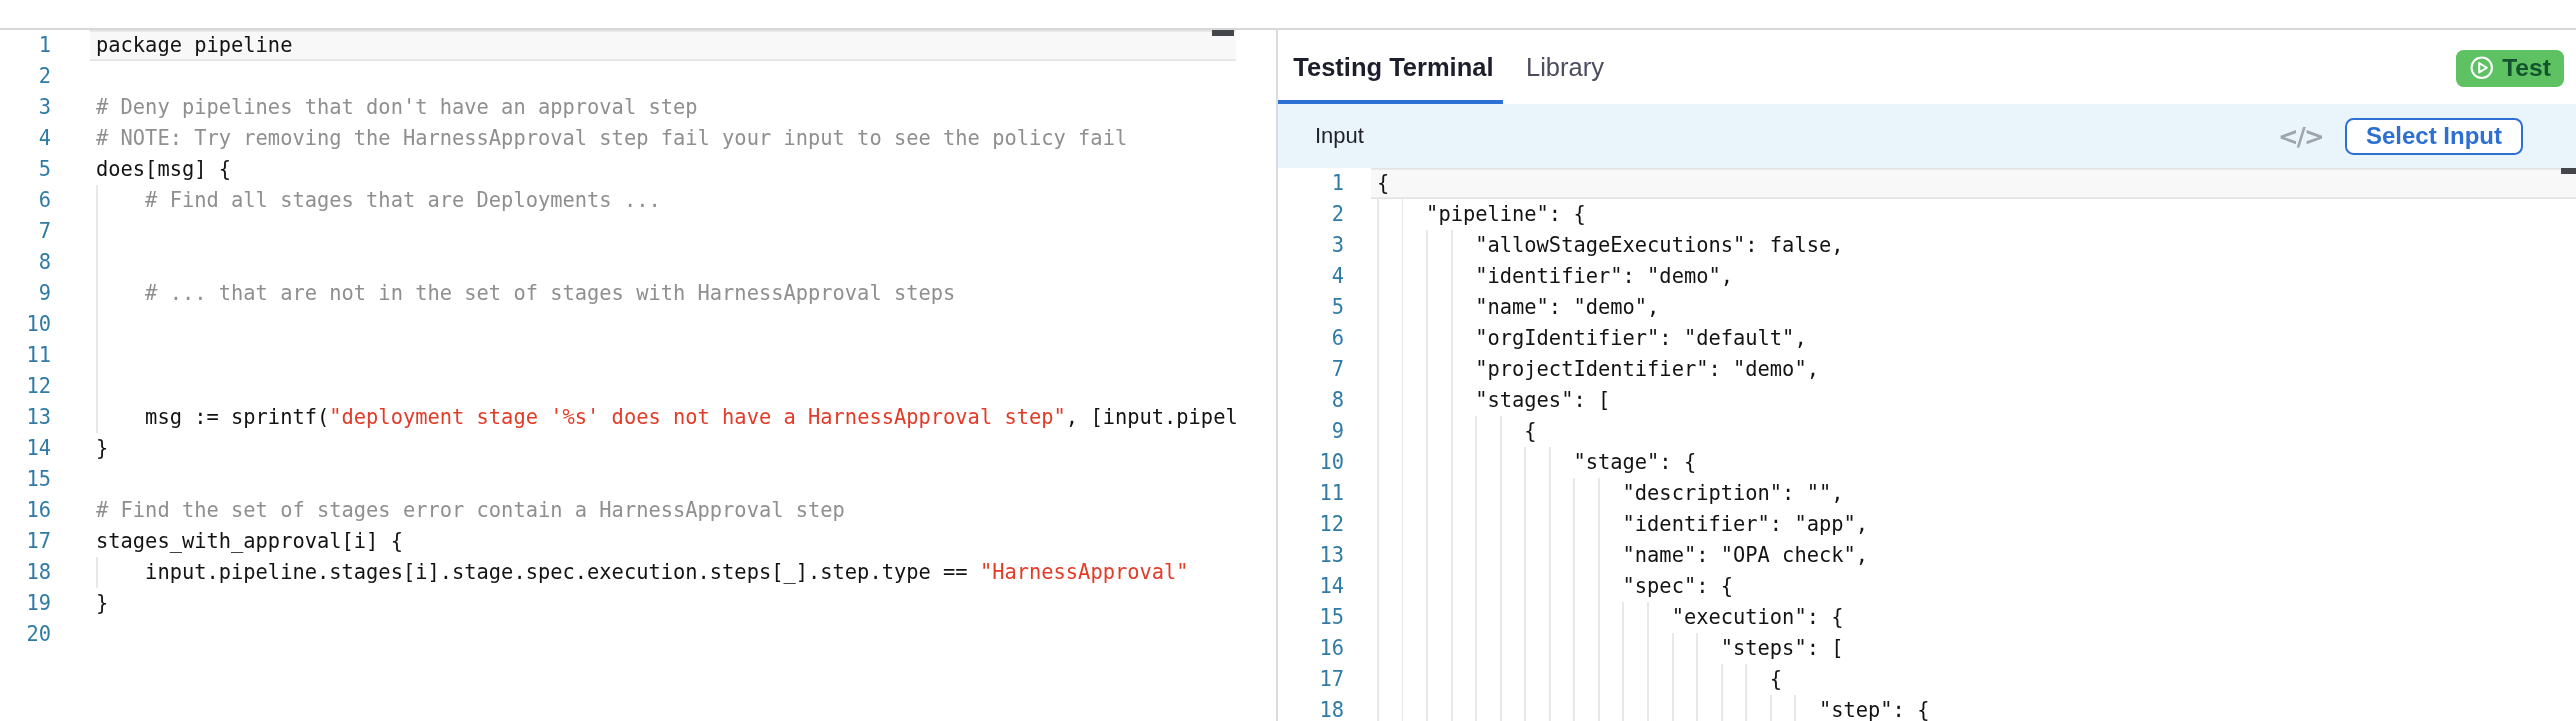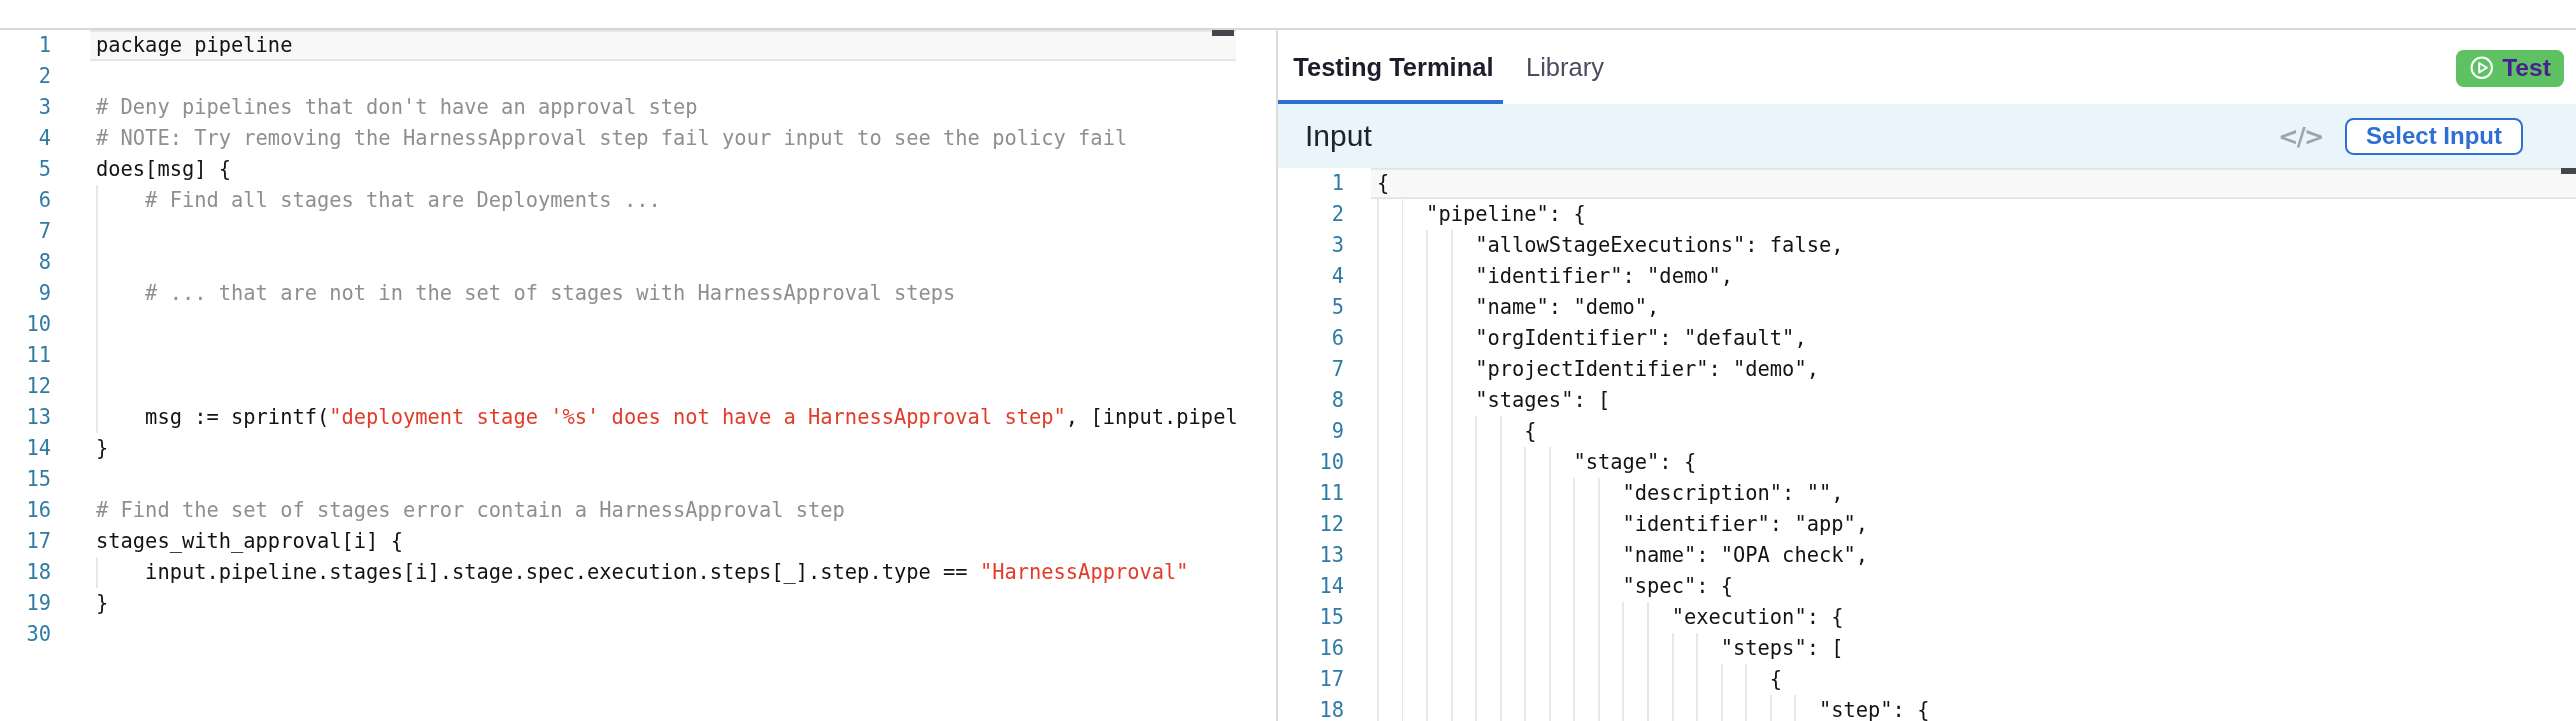--- a/index.html
+++ b/index.html
@@ -36,26 +36,26 @@
   #right-thumb { left:1283px; top:138px; width:15.3px; height:6px; }
 
   
   #right-panel { position:absolute; left:1278px; top:30px; width:1298px; height:692px; }
   .tabbar { position:absolute; left:0; top:0; width:1298px; height:57px; background:#fff; }
   .tab { position:absolute; top:22px; font-size:25.5px; line-height:31px; cursor:default; }
   .tab.active   { left:15.3px;  color:#1d1e2c; font-weight:700; }
   .tab.inactive { left:248px; color:#4b4c60; font-weight:400; }
   .tab-underline { position:absolute; left:0; top:70px; width:225px; height:4.2px; background:#2e6fd3; }
   .test-btn { position:absolute; left:1178px; top:19.5px; width:108px; height:37px;
-        border:none; border-radius:7.6px; background:#5ec263; color:#4c1d95;
+        border:none; border-radius:7.6px; background:#5ec263; color:#14532d;
         display:flex; align-items:center; justify-content:center; gap:7.6px;
         font-family:"Liberation Sans", sans-serif; font-size:24.6px; font-weight:700; }
   .inputbar { position:absolute; left:0; top:74px; width:1298px; height:64px;
         background:#e9f5fb; display:flex; align-items:center; }
-  .input-title { margin-left:27px; font-size:30px; font-weight:500; color:#21222e; }
+  .input-title { margin-left:37px; font-size:22px; font-weight:500; color:#21222e; }
   .code-glyph { margin-left:auto; color:#a0a4ac; font-size:24.6px; font-weight:600;
         font-family:"DejaVu Sans", sans-serif; letter-spacing:-1.7px; }
   .select-btn { margin-left:22px; margin-right:53px; width:178px; height:37px;
         background:#fff; border:2.5px solid #2e6fd3; border-radius:8.5px; color:#2e6fd3;
         font-family:"Liberation Sans", sans-serif; font-size:24px; font-weight:700;
         display:flex; align-items:center; justify-content:center; }
 </style>
 </head>
 <body>
 
@@ -136,21 +136,21 @@
       </div>
       <div class="row">
         <span class="ln">18</span>
         <span class="codecell"><i class="guide" style="left: 6px;"></i><span class="txt"><span class="t-k">    input.pipeline.stages[i].stage.spec.execution.steps[_].step.type == </span><span class="t-s">"HarnessApproval"</span></span></span>
       </div>
       <div class="row">
         <span class="ln">19</span>
         <span class="codecell"><span class="txt"><span class="t-k">}</span></span></span>
       </div>
       <div class="row">
-        <span class="ln">30</span>
+        <span class="ln">20</span>
         <span class="codecell"><span class="txt"></span></span>
       </div>
     </div>
 
   <div id="right-panel">
 
     <div class="tabbar">
       <span class="tab active">Testing Terminal</span>
       <span class="tab inactive">Library</span>
       <div class="tab-underline"></div>

